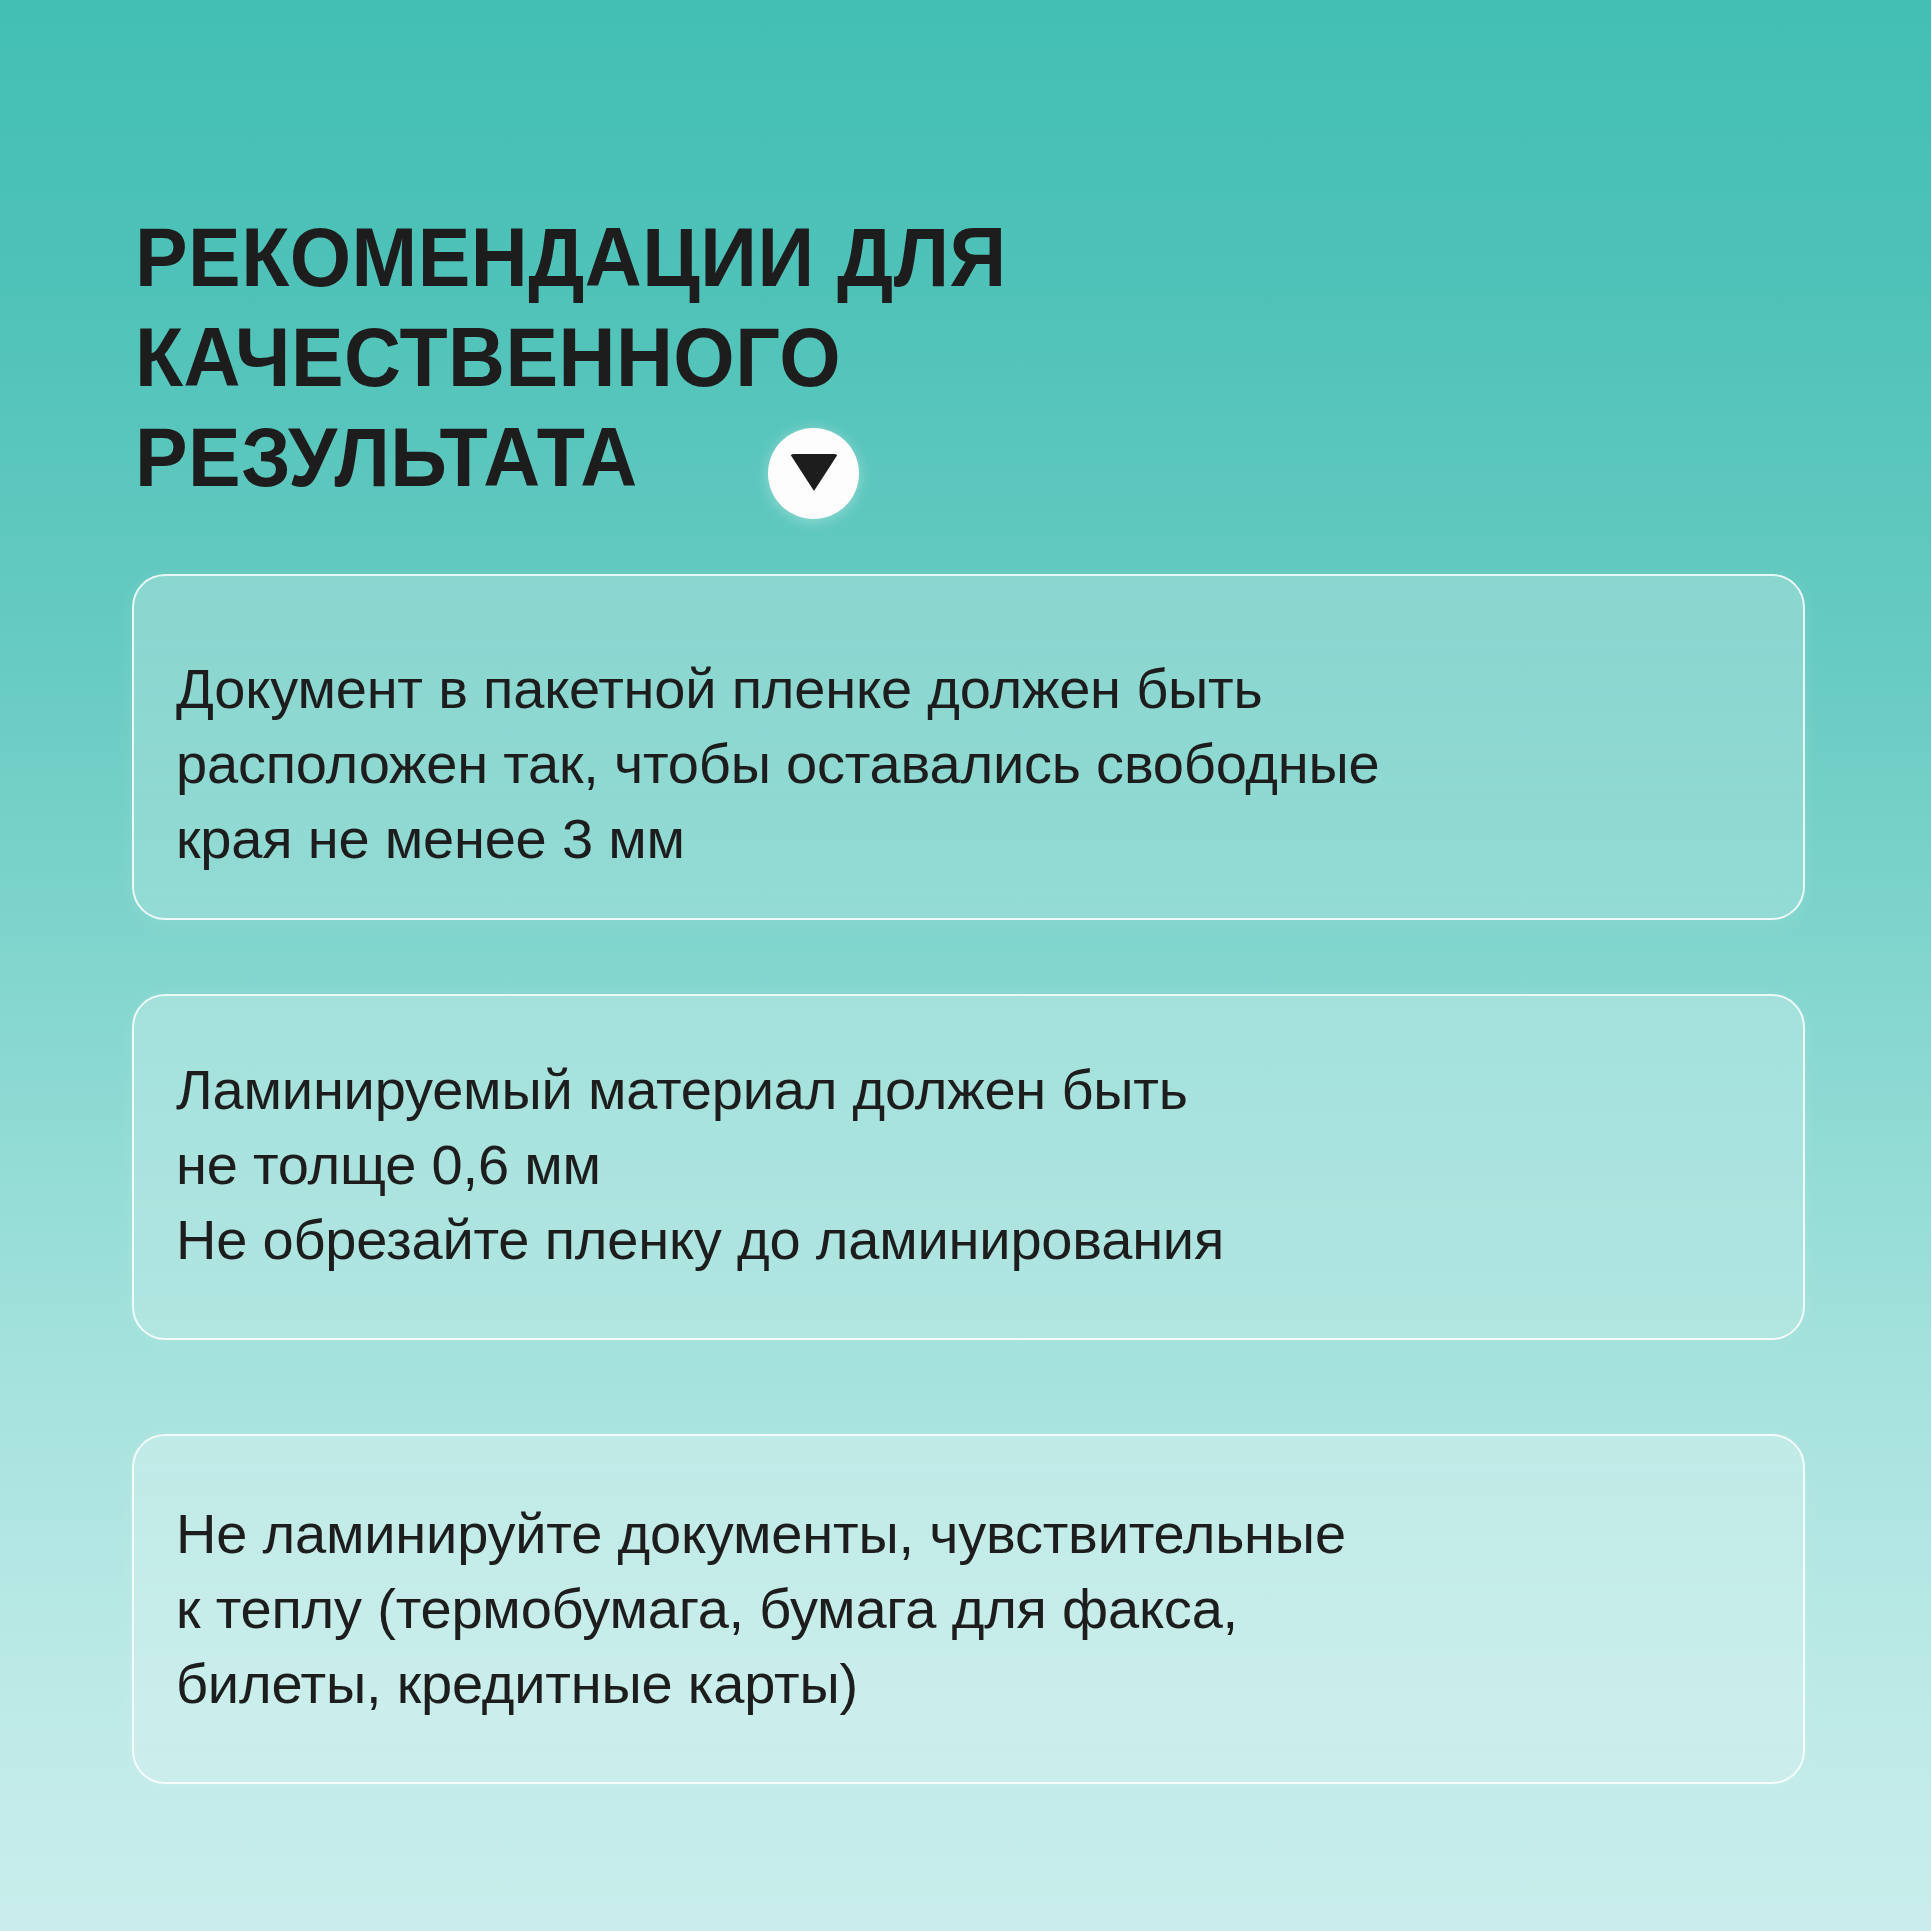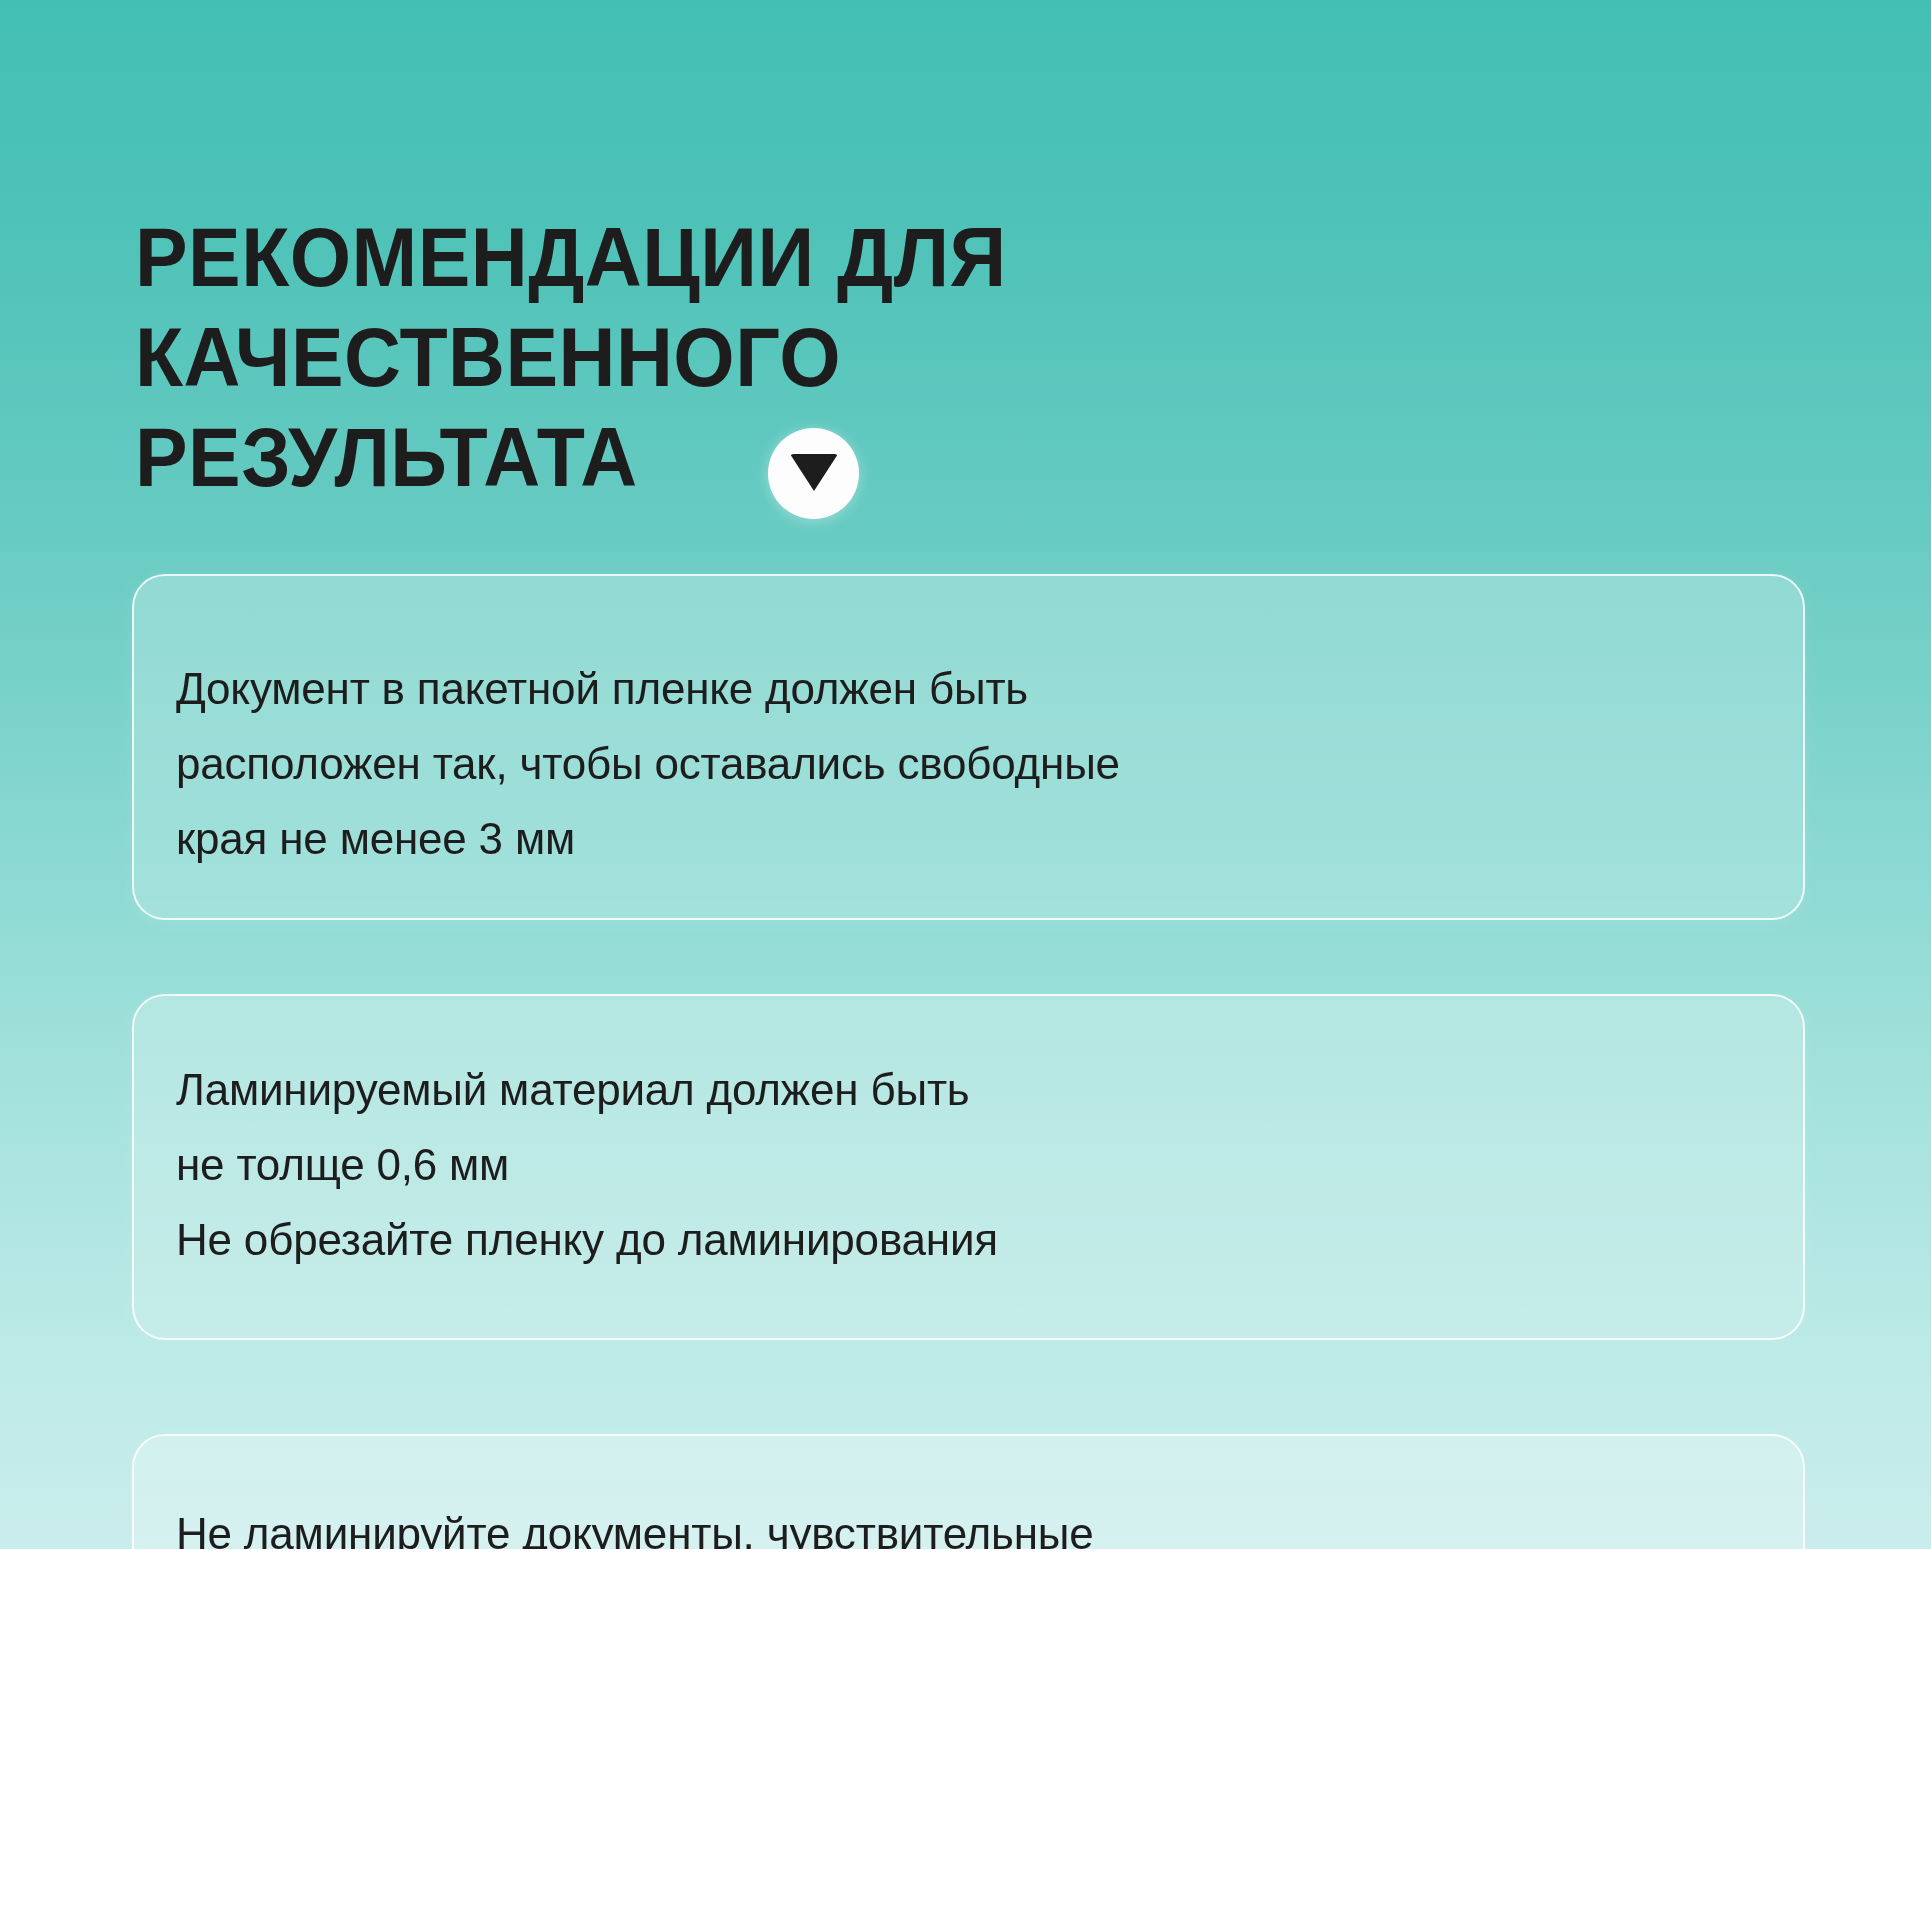--- a/index.html
+++ b/index.html
@@ -9,21 +9,21 @@
   body {
     width: 1931px;
     height: 1931px;
     overflow: hidden;
     font-family: "Liberation Sans", "DejaVu Sans", sans-serif;
   }
 
   #slide {
     position: relative;
     width: 1931px;
-    height: 1549px;
+    height: 1931px;
     background: linear-gradient(180deg,
         #43bfb4 0%,
         #4ec2b8 14%,
         #67cbc2 34%,
         #8ad9d2 55%,
         #a8e3de 73%,
         #bdeae7 88%,
         #c9edec 100%);
     overflow: hidden;
   }
@@ -91,21 +91,21 @@
   #card-2 { top: 994px; height: 346px; }
   #card-3 { top: 1414px; height: 350px; margin-top: 20px; }
 
   .card-text {
     position: absolute;
     left: 42px;
     right: 39px;
     color: #1d1d1d;
     font-family: "Liberation Sans", "DejaVu Sans", sans-serif;
     font-weight: 400;
-    font-size: 44px;
+    font-size: 56px;
     line-height: 75px;
     letter-spacing: -0.2px;
     white-space: pre-line;
   }
   #card-1 .card-text { top: 75px; }
   #card-2 .card-text { top: 56px; }
   #card-3 .card-text { top: 60px; }
 </style>
 </head>
 <body>

